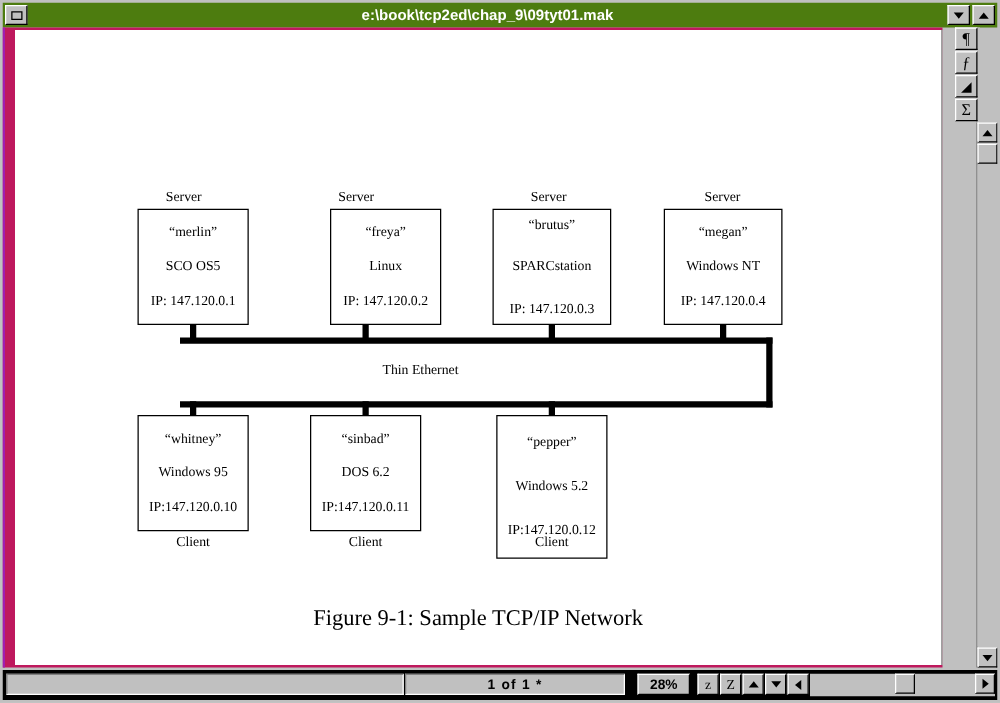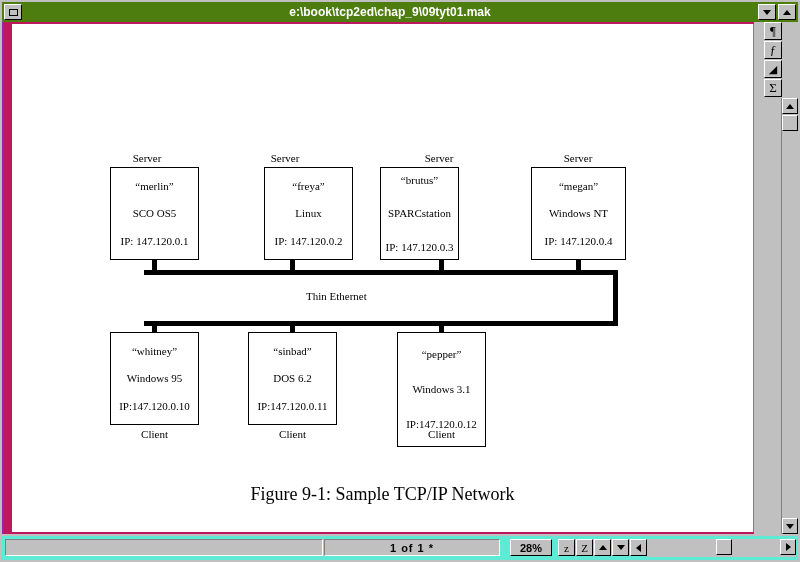--- a/index.html
+++ b/index.html
@@ -242,21 +242,21 @@
     width: 16px;
     bottom: 17px;
     background: #c0c0c0;
   }
 
   
   .statusbar {
     position: absolute;
     left: 2px; top: 536px;
     width: 796px; height: 24px;
-    background: #5eead4;
+    background: #000000;
     box-sizing: border-box;
   }
   .sunken {
     border-top: 1px solid #808080;
     border-left: 1px solid #808080;
     border-right: 1px solid #ffffff;
     border-bottom: 1px solid #ffffff;
     box-sizing: border-box;
     background: #c0c0c0;
   }
@@ -360,21 +360,21 @@
         <div class="node-line">SCO OS5</div>
         <div class="node-line">IP:  147.120.0.1</div>
       </div>
 
       <div class="node" style="left:252px; top:143px; width:89px; height:93px;">
         <div class="node-line">“freya”</div>
         <div class="node-line">Linux</div>
         <div class="node-line">IP:  147.120.0.2</div>
       </div>
 
-      <div class="node" style="left:368px; top:143px; width:79px; height:93px;gap:18px;">
+      <div class="node" style="left:382px; top:143px; width:95px; height:93px;gap:18px;">
         <div class="node-line">“brutus”</div>
         <div class="node-line">SPARCstation</div>
         <div class="node-line">IP:  147.120.0.3</div>
       </div>
 
       <div class="node" style="left:519px; top:143px; width:95px; height:93px;text-align:right;">
         <div class="node-line">“megan”</div>
         <div class="node-line">Windows NT</div>
         <div class="node-line">IP:  147.120.0.4</div>
       </div>
@@ -400,21 +400,21 @@
       </div>
 
       <div class="node" style="left:236px; top:308px; width:89px; height:93px;">
         <div class="node-line">“sinbad”</div>
         <div class="node-line">DOS 6.2</div>
         <div class="node-line">IP:147.120.0.11</div>
       </div>
 
       <div class="node" style="left:385px; top:308px; width:89px; height:115px;">
         <div class="node-line">“pepper”</div>
-        <div class="node-line">Windows 3.1</div>
+        <div class="node-line">Windows 5.2</div>
         <div class="node-line">IP:147.120.0.12</div>
       </div>
 
       <div class="node-caption" style="left:98px; top:404px; width:89px;">Client</div>
       <div class="node-caption" style="left:236px; top:404px; width:89px;">Client</div>
       <div class="node-caption" style="left:385px; top:404px; width:89px;">Client</div>
 
       <div class="fig-caption" style="top:460px;">Figure 9-1: Sample TCP/IP Network</div>
 
     </div>

